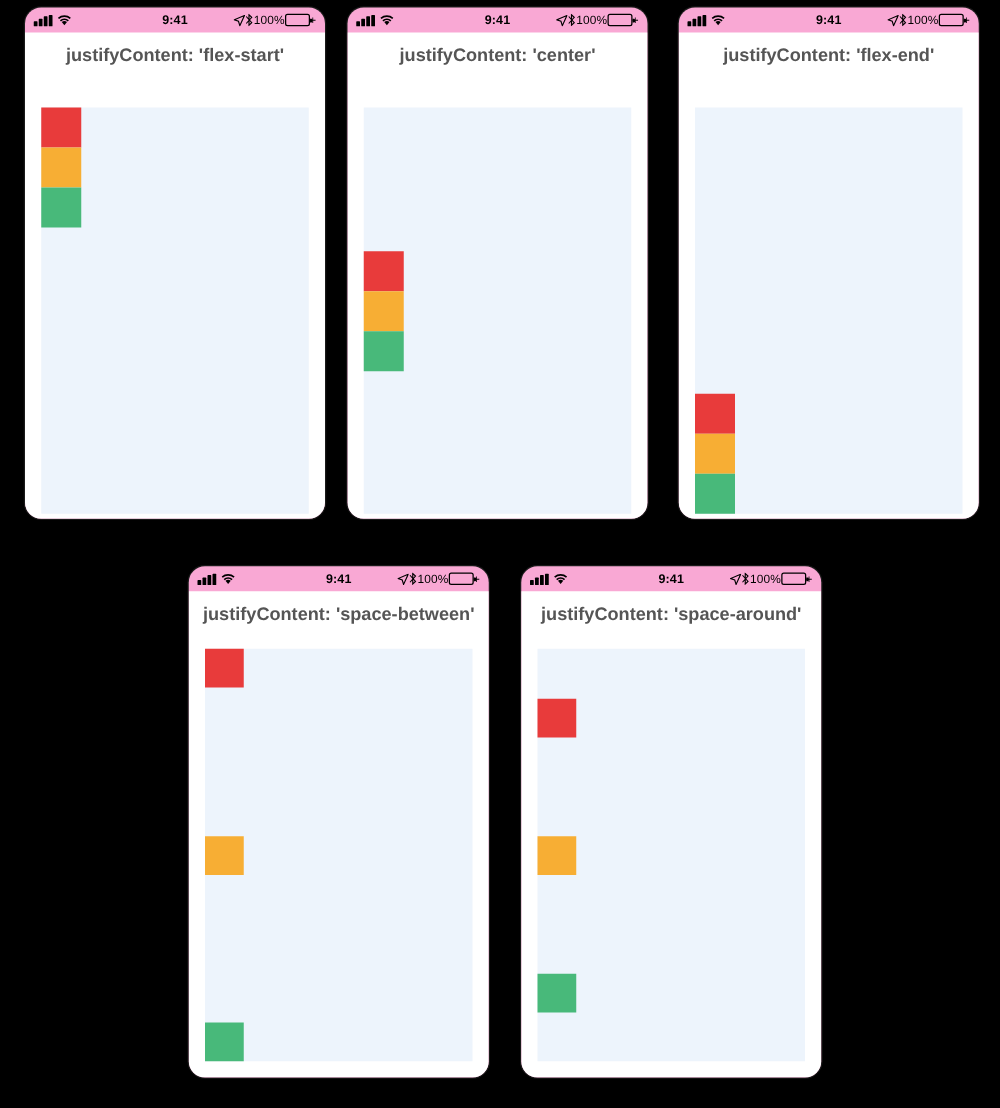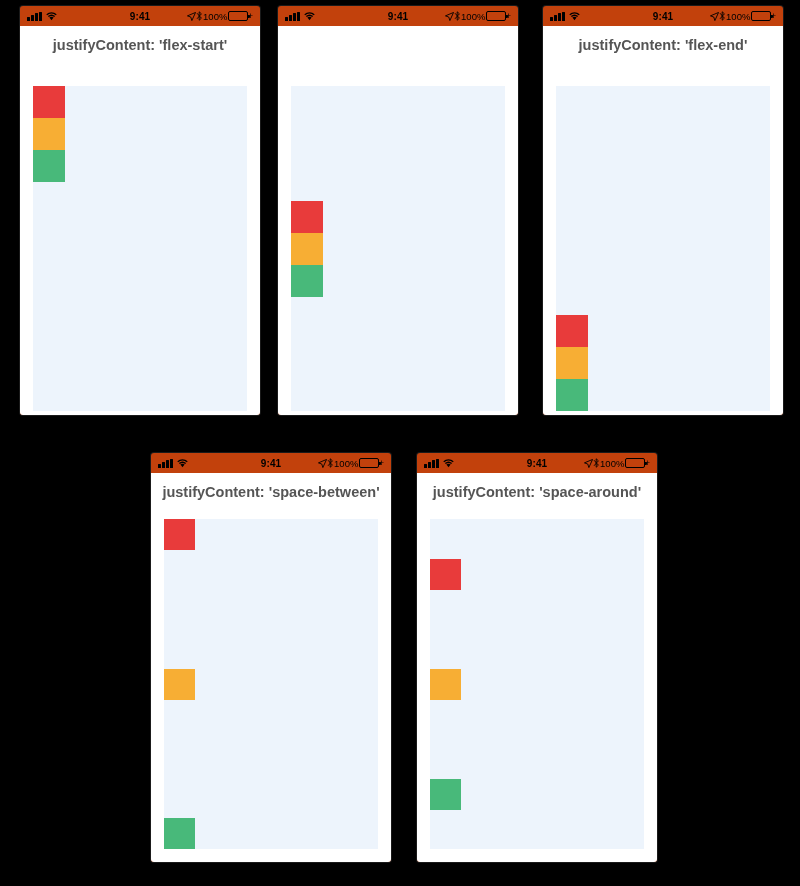--- a/index.html
+++ b/index.html
@@ -7,22 +7,22 @@
     width: 800px; height: 886px;
     background: #000000;
     font-family: "Liberation Sans", sans-serif;
     overflow: hidden;
   }
   .stage { position: relative; width: 800px; height: 886px; }
 
   
   .phone {
     position: absolute;
-    background: #c2410c;
-    border-radius: 3px;
+    background: #f9a8d4;
+    border-radius: 13px;
     overflow: hidden;
     box-shadow: 0 0 0 1px rgba(255,255,255,0.10);
   }
 
   
   .statusbar {
     position: relative;
     height: 20px;
     display: flex;
     align-items: center;
@@ -179,20 +179,21 @@
           <svg width="7" height="10" viewBox="0 0 7 10">
               <path d="M1 2.2 L5.4 7.2 L3.2 9.2 L3.2 0.8 L5.4 2.8 L1 7.8" fill="none" stroke="#000" stroke-width="0.9"></path>
             </svg>
         </span>
         <span class="pct">100%</span>
         <span class="battery"><span class="fill" style="background: rgb(76, 217, 100);"></span></span>
         <span class="plus">+</span>
       </div>
     </div>
     <div class="screen">
+      <div class="title" style="color: rgb(85, 85, 85);">justifyContent: 'center'</div>
       <div class="flexbox jc-center" style="left: 13px; top: 60px; width: 214px; height: 325px; background: rgb(237, 244, 252);">
         <div class="box" style="background:#E83B3B"></div>
         <div class="box" style="background:#F7AE34"></div>
         <div class="box" style="background:#48B97A"></div>
       </div>
     </div>
   </div>
 
   <div class="phone" style="left:543px; top:6px; width:240px; height:409px;">
     <div class="statusbar">

